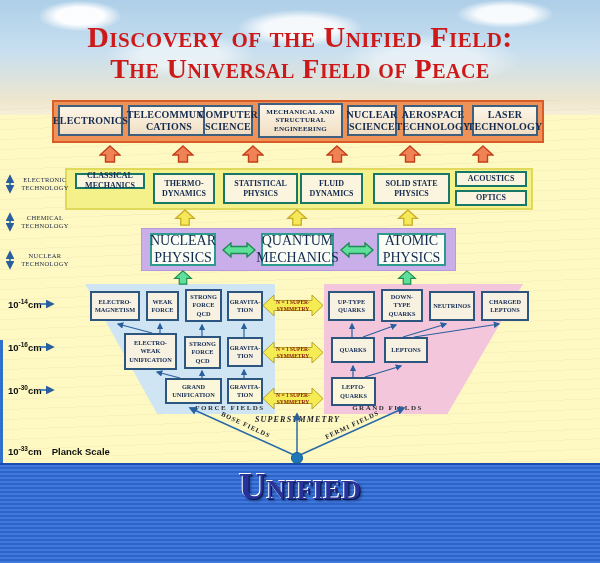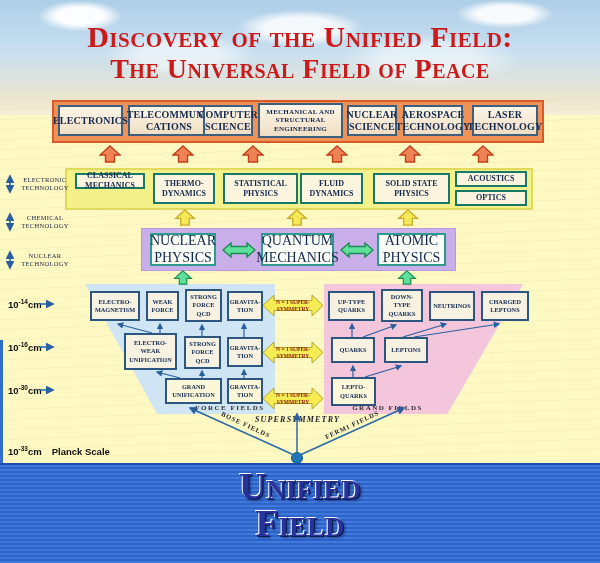--- a/index.html
+++ b/index.html
@@ -236,21 +236,20 @@
   <div class="flabel" style="left:180px;top:404px;width:100px">FORCE FIELDS</div>
   <div class="flabel" style="left:335px;top:404px;width:105px">GRAND FIELDS</div>
   <div class="ssym">SUPERSYMMETRY</div>
   <div class="diag bose">BOSE FIELDS</div>
   <div class="diag fermi">FERMI FIELDS</div>
 
   <div class="leftstrip"></div>
 
   <div class="banner"></div>
   <div class="uf l1">Unified</div>
-  <div class="uf l2">Field</div>
 
   <svg class="overlay" width="600" height="563">
     <defs>
       <marker id="ab" viewBox="0 0 10 10" refX="8" refY="5" markerWidth="5.5" markerHeight="5.5" orient="auto-start-reverse">
         <path d="M0 0 L10 5 L0 10 z" fill="#2a5f9e"></path>
       </marker>
     </defs>
     <g stroke="#2a5f9e" stroke-width="1.2">
       <line x1="152" y1="333" x2="118" y2="324" marker-end="url(#ab)"></line>
       <line x1="160" y1="333" x2="160" y2="324" marker-end="url(#ab)"></line>

